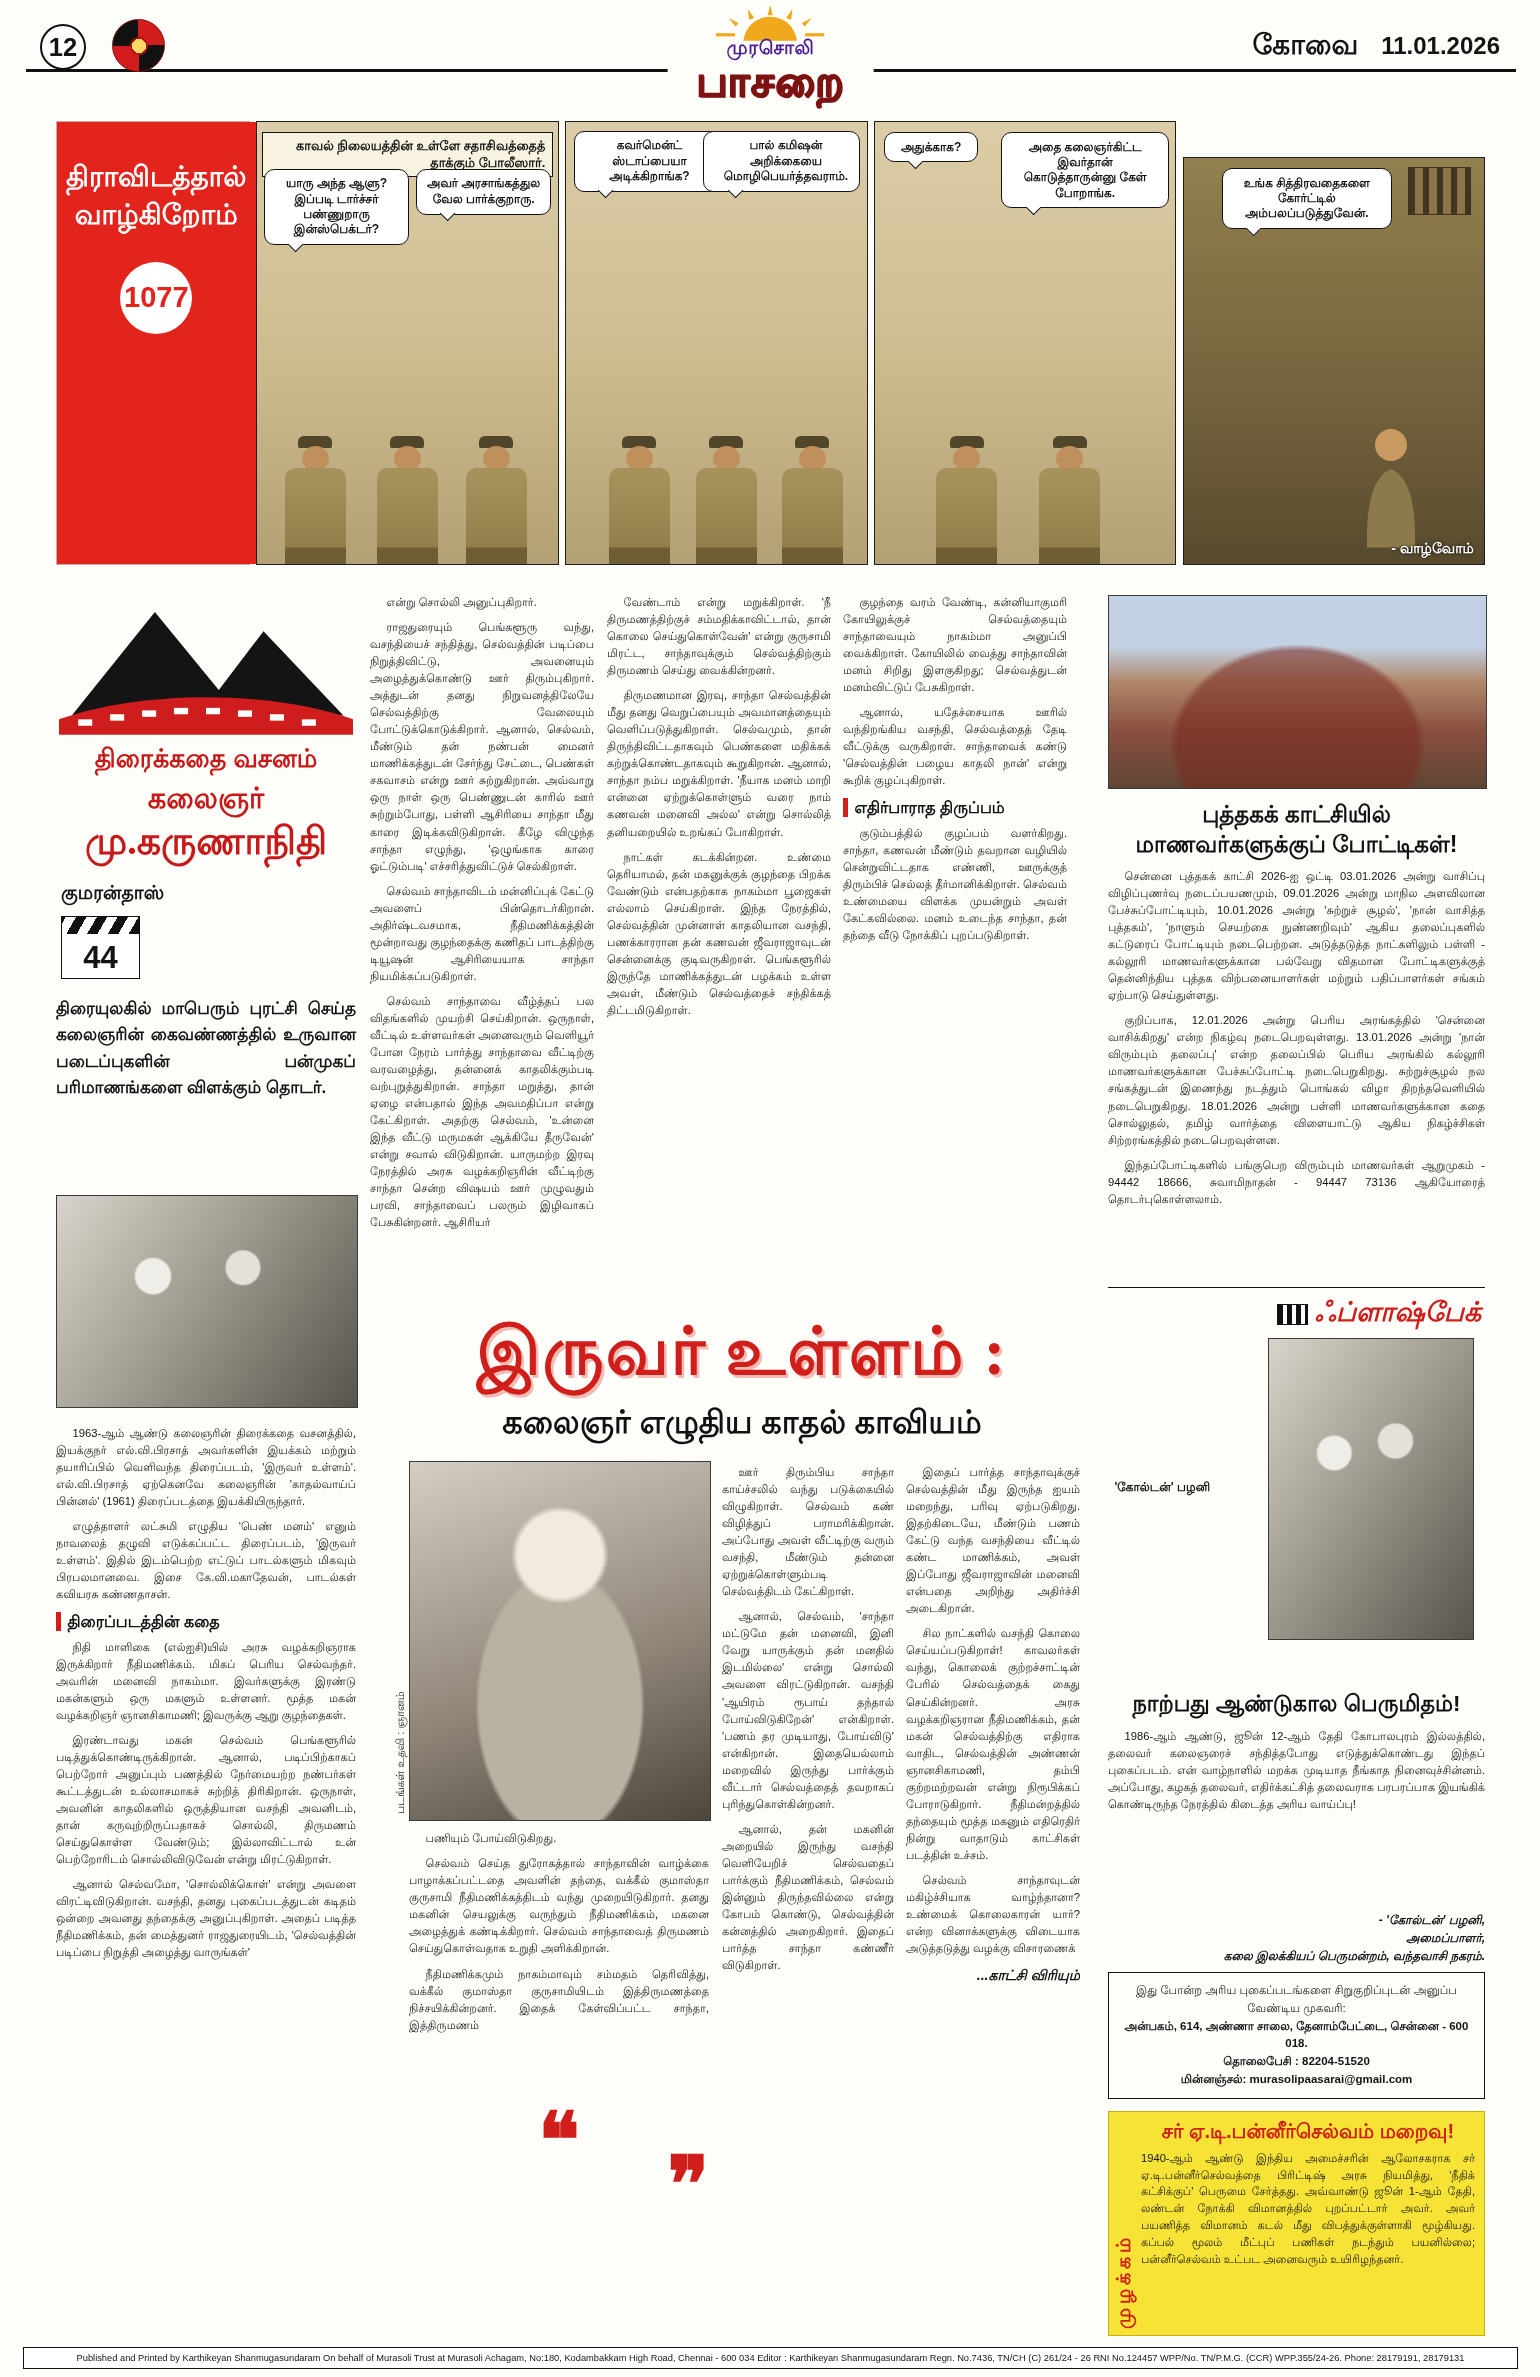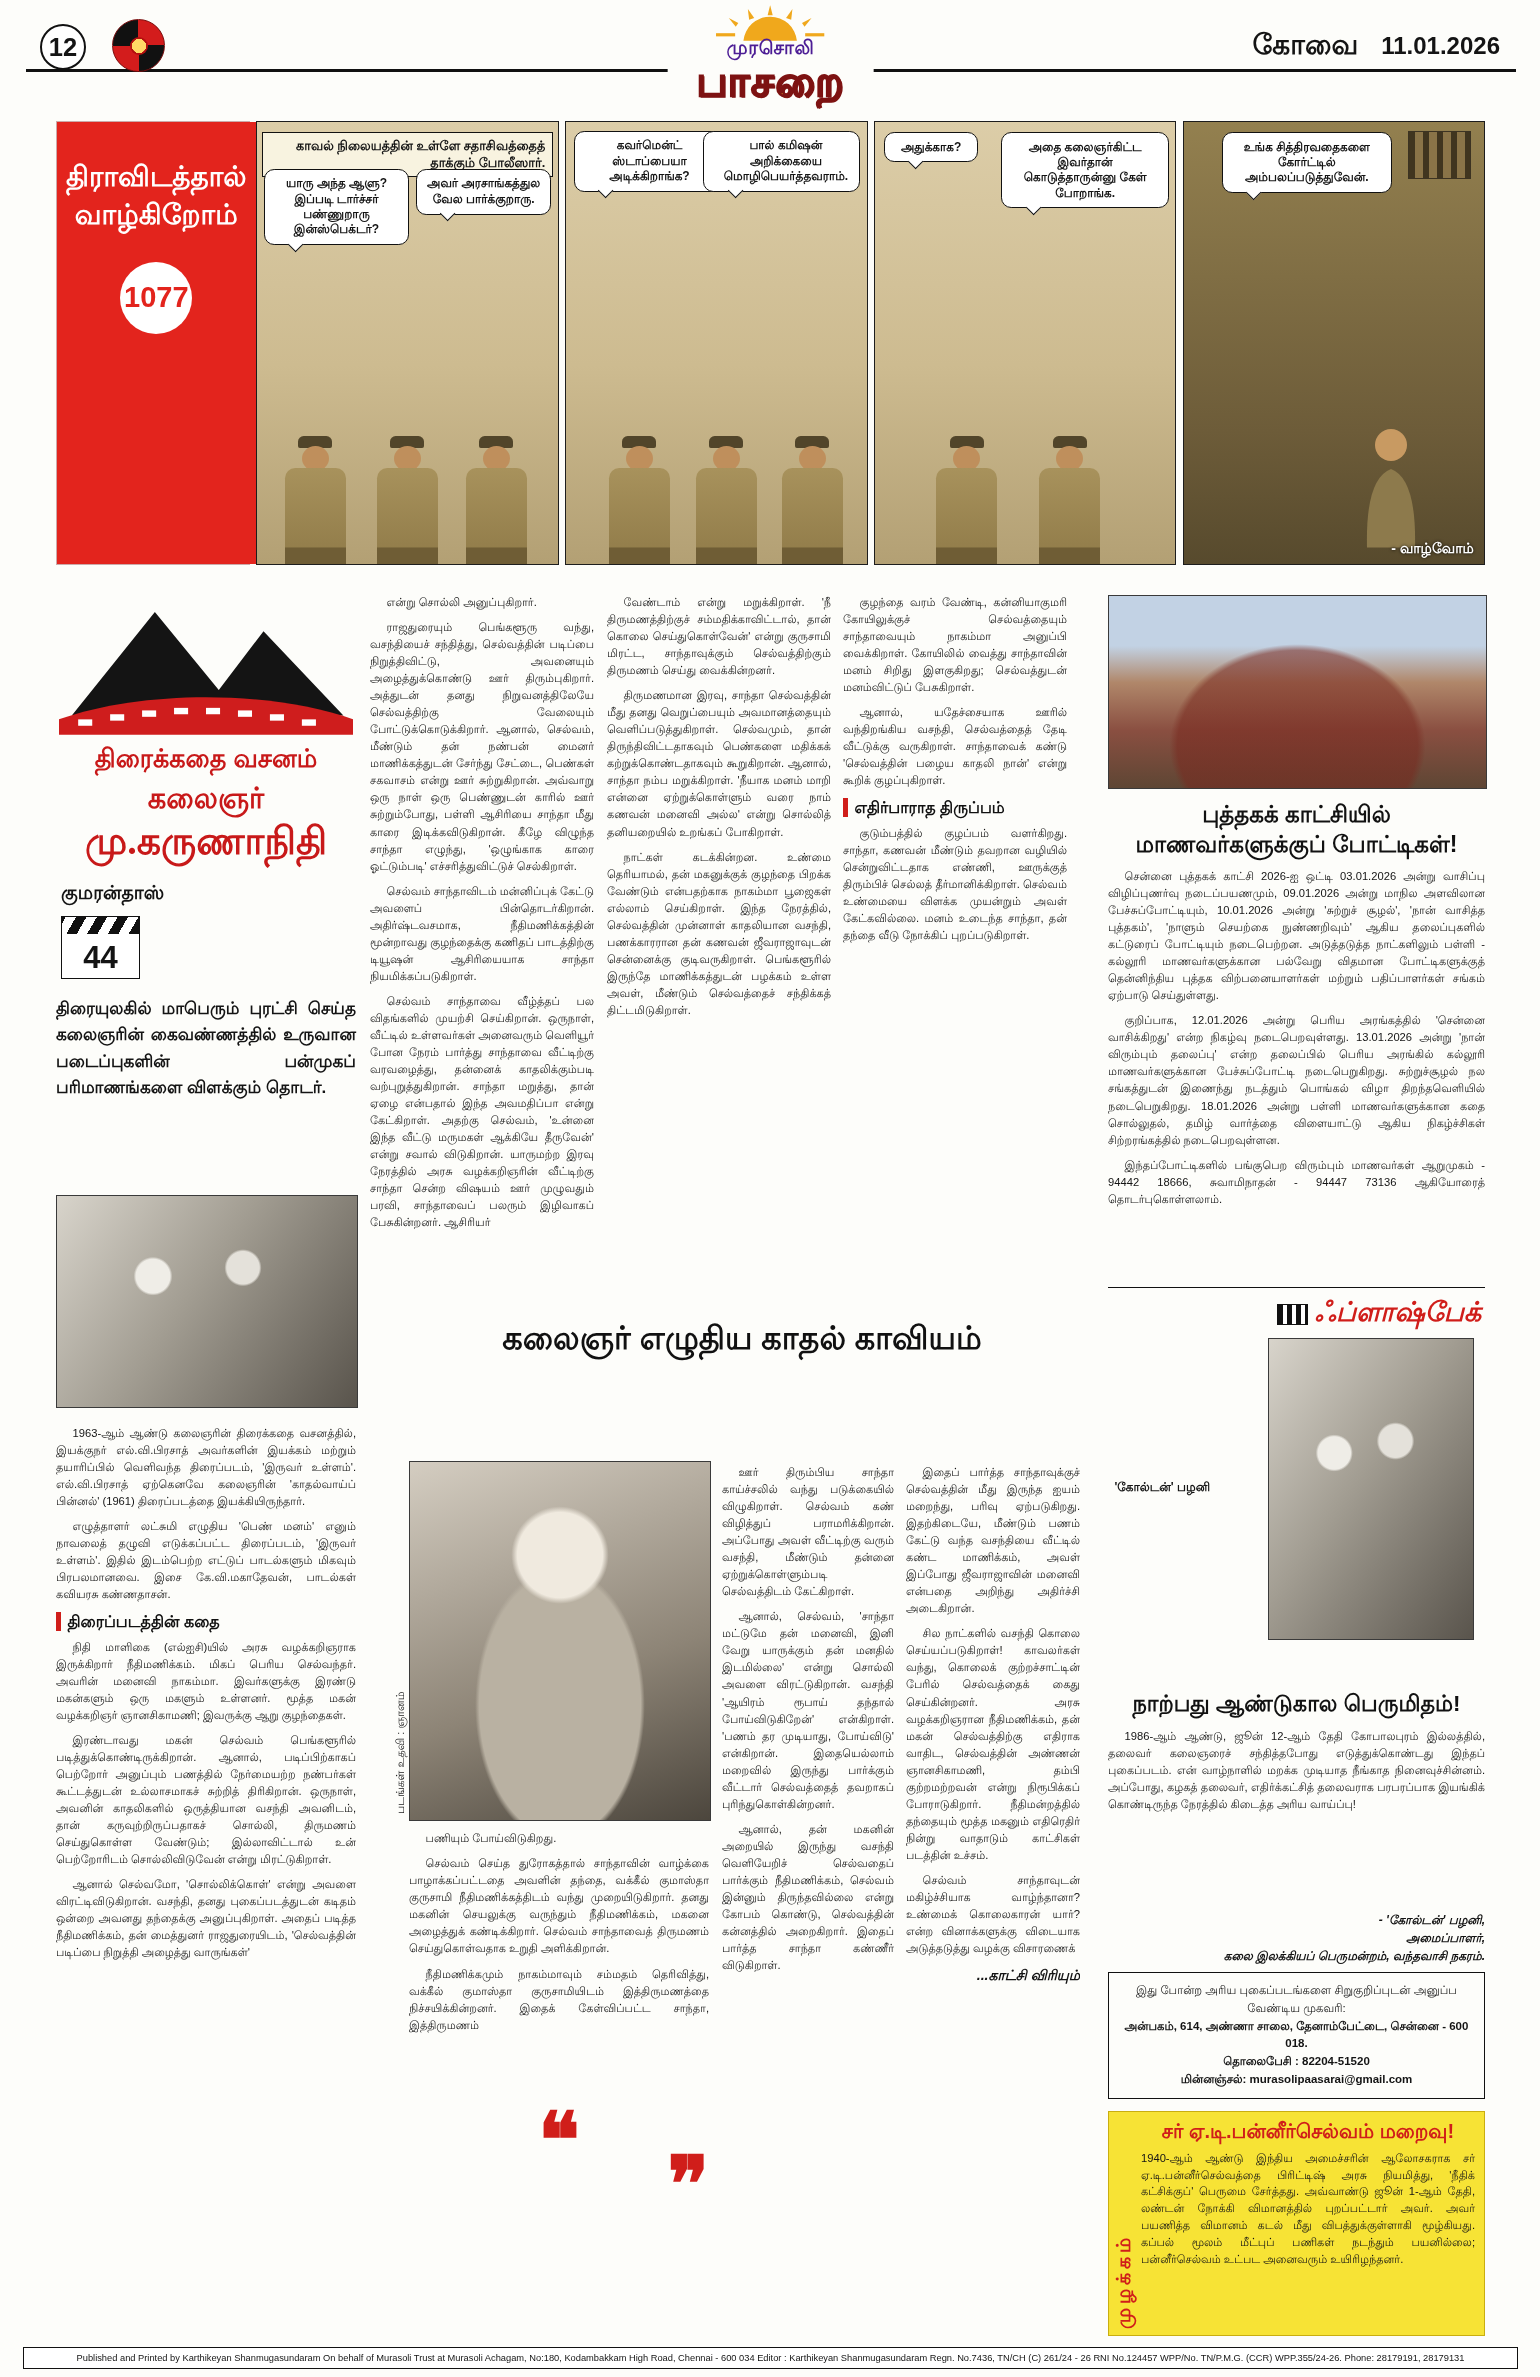--- a/index.html
+++ b/index.html
@@ -29,21 +29,21 @@
   .comic-left{width:192px;display:flex;flex-direction:row;border:0.6px solid #caa;}
   .comic-title-box{background:#e3241d;color:#fff;text-align:center;padding:36px 9px 22px;flex:1;}
   .comic-title{font-size:28px;font-weight:900;line-height:1.35;}
   .comic-num{width:72px;height:72px;border-radius:50%;background:#fff;color:#e3241d;font-size:29px;font-weight:900;
              display:flex;align-items:center;justify-content:center;margin:28px auto 0;}
   .comic-credits{padding:10.2px 3.8px 6.4px;text-align:center;font-size:14px;line-height:1.5;background:#fff;}
   .comic-credits .lab{color:#d01e1a;font-weight:bold;}
   .comic-credits .nm{font-weight:bold;}
   .panel{flex:1;position:relative;border:1.9px solid #1d1d1d;overflow:hidden;
          background:linear-gradient(180deg,#dccda8 0%,#cdbb90 55%,#b3a074 100%);}
-  .panel.dark{background:linear-gradient(180deg,#93804f 0%,#6d5c39 70%,#574a2d 100%);}
+  .panel.dark{background:linear-gradient(180deg,#93804f 0%,#6d5c39 70%,#574a2d 100%);margin-top:36px;}
   .narration{position:absolute;top:10px;left:5.1px;right:5.1px;background:#f8f3e0;border:1.3px solid #111;
              font-size:12.8px;font-weight:bold;text-align:right;padding:5.1px 6.4px;line-height:1.3;z-index:2;}
   .bubble{position:absolute;background:#fff;border:1.3px solid #111;border-radius:10.2px;padding:6.4px 7.7px;
           font-size:12px;font-weight:bold;text-align:center;line-height:1.28;z-index:2;}
   .bubble::after{content:"";position:absolute;bottom:-5.7px;left:25.5px;width:10.2px;height:10.2px;background:#fff;
           border-right:1.3px solid #111;border-bottom:1.3px solid #111;transform:rotate(45deg);}
   .officer{position:absolute;bottom:0;width:70px;display:flex;flex-direction:column;align-items:center;}
   .officer .cap{width:34px;height:11.5px;background:#51452a;border-radius:5.7px 5.7px 1.9px 1.9px;}
   .officer .head{width:27px;height:25.5px;background:#bf8f5c;border-radius:50%;margin-top:-1.9px;}
   .officer .torso{width:61px;height:96px;background:linear-gradient(180deg,#a8925c,#8f7a48);
@@ -255,20 +255,21 @@
     </div>
     <div class="intro">திரையுலகில் மாபெரும் புரட்சி செய்த கலைஞரின் கைவண்ணத்தில் உருவான படைப்புகளின் பன்முகப் பரிமாணங்களை விளக்கும் தொடர்.</div>
   </div>
 
   <div class="photo bw" style="left:56px;top:1195px;width:300px;height:211px;"></div>
   <div class="photo portrait" style="left:409px;top:1461px;width:300px;height:358px;"></div>
   <div class="vcap" style="left:393px;top:1469px;height:345px;">படங்கள் உதவி : ஞானம்</div>
   <div class="photo color" style="left:1108px;top:595px;width:377px;height:192px;"></div>
 
   <div class="main-headline">
+    <div class="h1">இருவர் உள்ளம் :</div>
     <div class="h2">கலைஞர் எழுதிய காதல் காவியம்</div>
   </div>
 
   <div class="tcol" style="left:56px;top:1425px;width:300px;height:907px;">
     <div>
         <p>1963-ஆம் ஆண்டு கலைஞரின் திரைக்கதை வசனத்தில், இயக்குநர் எல்.வி.பிரசாத் அவர்களின் இயக்கம் மற்றும் தயாரிப்பில் வெளிவந்த திரைப்படம், 'இருவர் உள்ளம்'. எல்.வி.பிரசாத் ஏற்கெனவே கலைஞரின் 'காதல்வாய்ப் பின்னல்' (1961) திரைப்படத்தை இயக்கியிருந்தார்.</p>
         <p>எழுத்தாளர் லட்சுமி எழுதிய 'பெண் மனம்' எனும் நாவலைத் தழுவி எடுக்கப்பட்ட திரைப்படம், 'இருவர் உள்ளம்'. இதில் இடம்பெற்ற எட்டுப் பாடல்களும் மிகவும் பிரபலமானவை. இசை கே.வி.மகாதேவன், பாடல்கள் கவியரசு கண்ணதாசன்.</p>
       </div>
     <div class="subhead">திரைப்படத்தின் கதை</div>
     <div>

